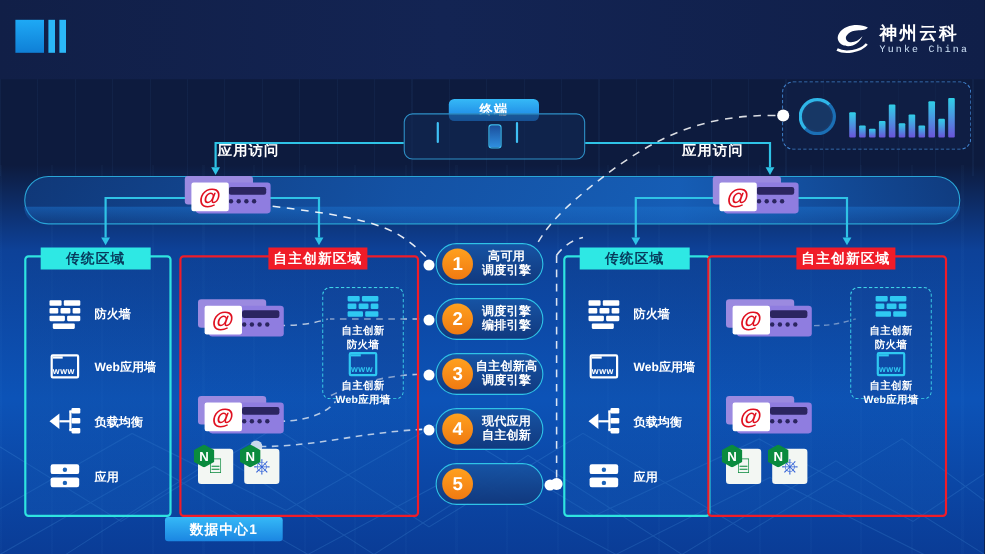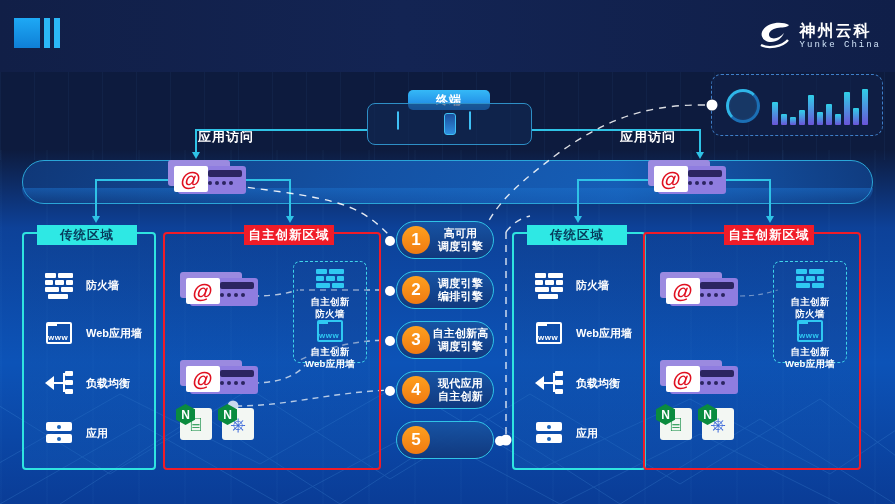--- a/index.html
+++ b/index.html
@@ -381,20 +381,21 @@
       </span>
       <span class="hex">N</span>
   </div>
   <div class="nbadge" style="left:218px; top:404px;">
     <span class="card">
         <span class="k8-glyph">⎈</span>
       </span>
       <span class="hex">N</span>
   </div>
 
+  <div class="dclabel" style="left:150px; top:470px;">数据中心1</div>
 
   <div class="pill" style="left:396px; top:221px;">
     <span class="dotL"></span>
     <span class="num">1</span>
     <span class="ptxt"><span>高可用</span><br><span>调度引擎</span></span>
   </div>
   <div class="pill" style="left:396px; top:271px;">
     <span class="dotL"></span>
     <span class="num">2</span>
     <span class="ptxt"><span>调度引擎</span><br><span>编排引擎</span></span>

